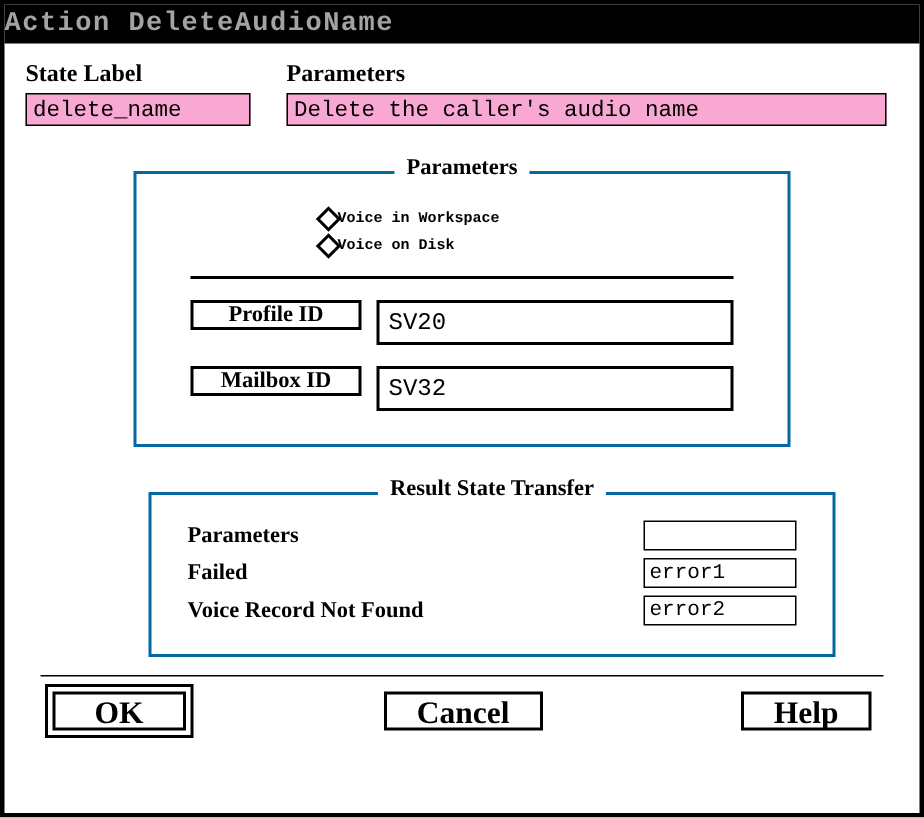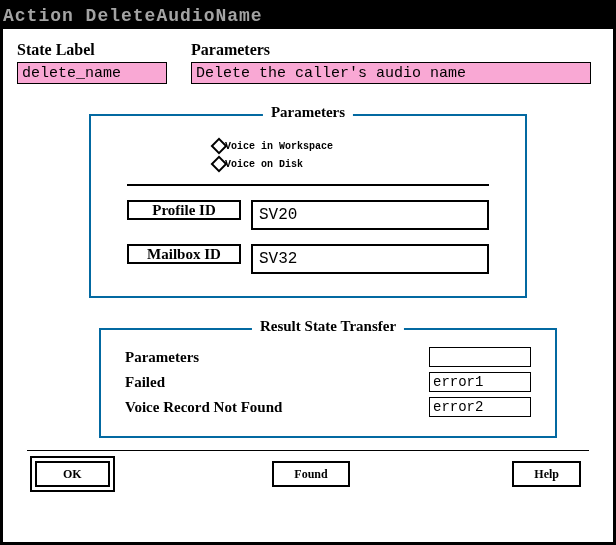--- a/index.html
+++ b/index.html
@@ -25,21 +25,21 @@
 .pgrid { display: flex; flex-direction: column; gap: 14px; padding: 0 14px; }
 .prow { display: flex; gap: 10px; align-items: stretch; }
 .pcell-lbl { border: 2px solid #000; width: 114px; height: 20px; display:flex; align-items:center; justify-content:center; font-family: "Times New Roman", serif; font-weight: bold; font-size: 15px; text-align: right; }
 .pcell-val { border: 2px solid #000; flex:1; height: 30px; padding: 2px 6px; font-size: 16px; font-family: "Courier New", monospace; background:#fff; }
 .rst { margin-left: 82px; margin-right: 42px; padding: 12px 24px 14px 24px; }
 .rrow { display: flex; align-items: center; margin: 5px 0; }
 .rlbl { font-family: "Times New Roman", serif; font-weight: bold; font-size: 15px; flex:1; }
 .rval { border: 1px solid #000; width: 102px; height: 20px; font-size: 14px; font-family: "Courier New", monospace; padding: 0 3px; background:#fff; }
 .btmrule { border: none; border-top: 1px solid #000; margin: 12px 10px 0 10px; }
 .btnbar { display: flex; justify-content: space-between; padding: 10px 18px 0 18px; }
-.btn { border: 2px solid #000; background:#fff; font-family: "Times New Roman", serif; font-weight: bold; font-size: 12px; height: 26px; padding: 0 20px; cursor:pointer;text-align:center; }
+.btn { border: 2px solid #000; background:#fff; font-family: "Times New Roman", serif; font-weight: bold; font-size: 21px; height: 26px; padding: 0 20px; cursor:pointer;text-align:center; }
 .btn.ok { outline: 2px solid #000; outline-offset: 3px; padding: 0 26px; }
 </style>
 </head>
 <body>
 
 <div class="win">
   <div class="titlebar">
     <span>Action DeleteAudioName</span>
   </div>
   <div class="content">
@@ -91,17 +91,17 @@
       </div>
       <div class="rrow">
         <span class="rlbl">Voice Record Not Found</span>
         <input class="rval" value="error2" style="">
       </div>
     </div>
 
     <hr class="btmrule">
     <div class="btnbar">
       <button class="btn ok">OK</button>
-      <button class="btn">Found</button>
+      <button class="btn">Cancel</button>
       <button class="btn">Help</button>
     </div>
   </div>
 </div>
 
 </body></html>

